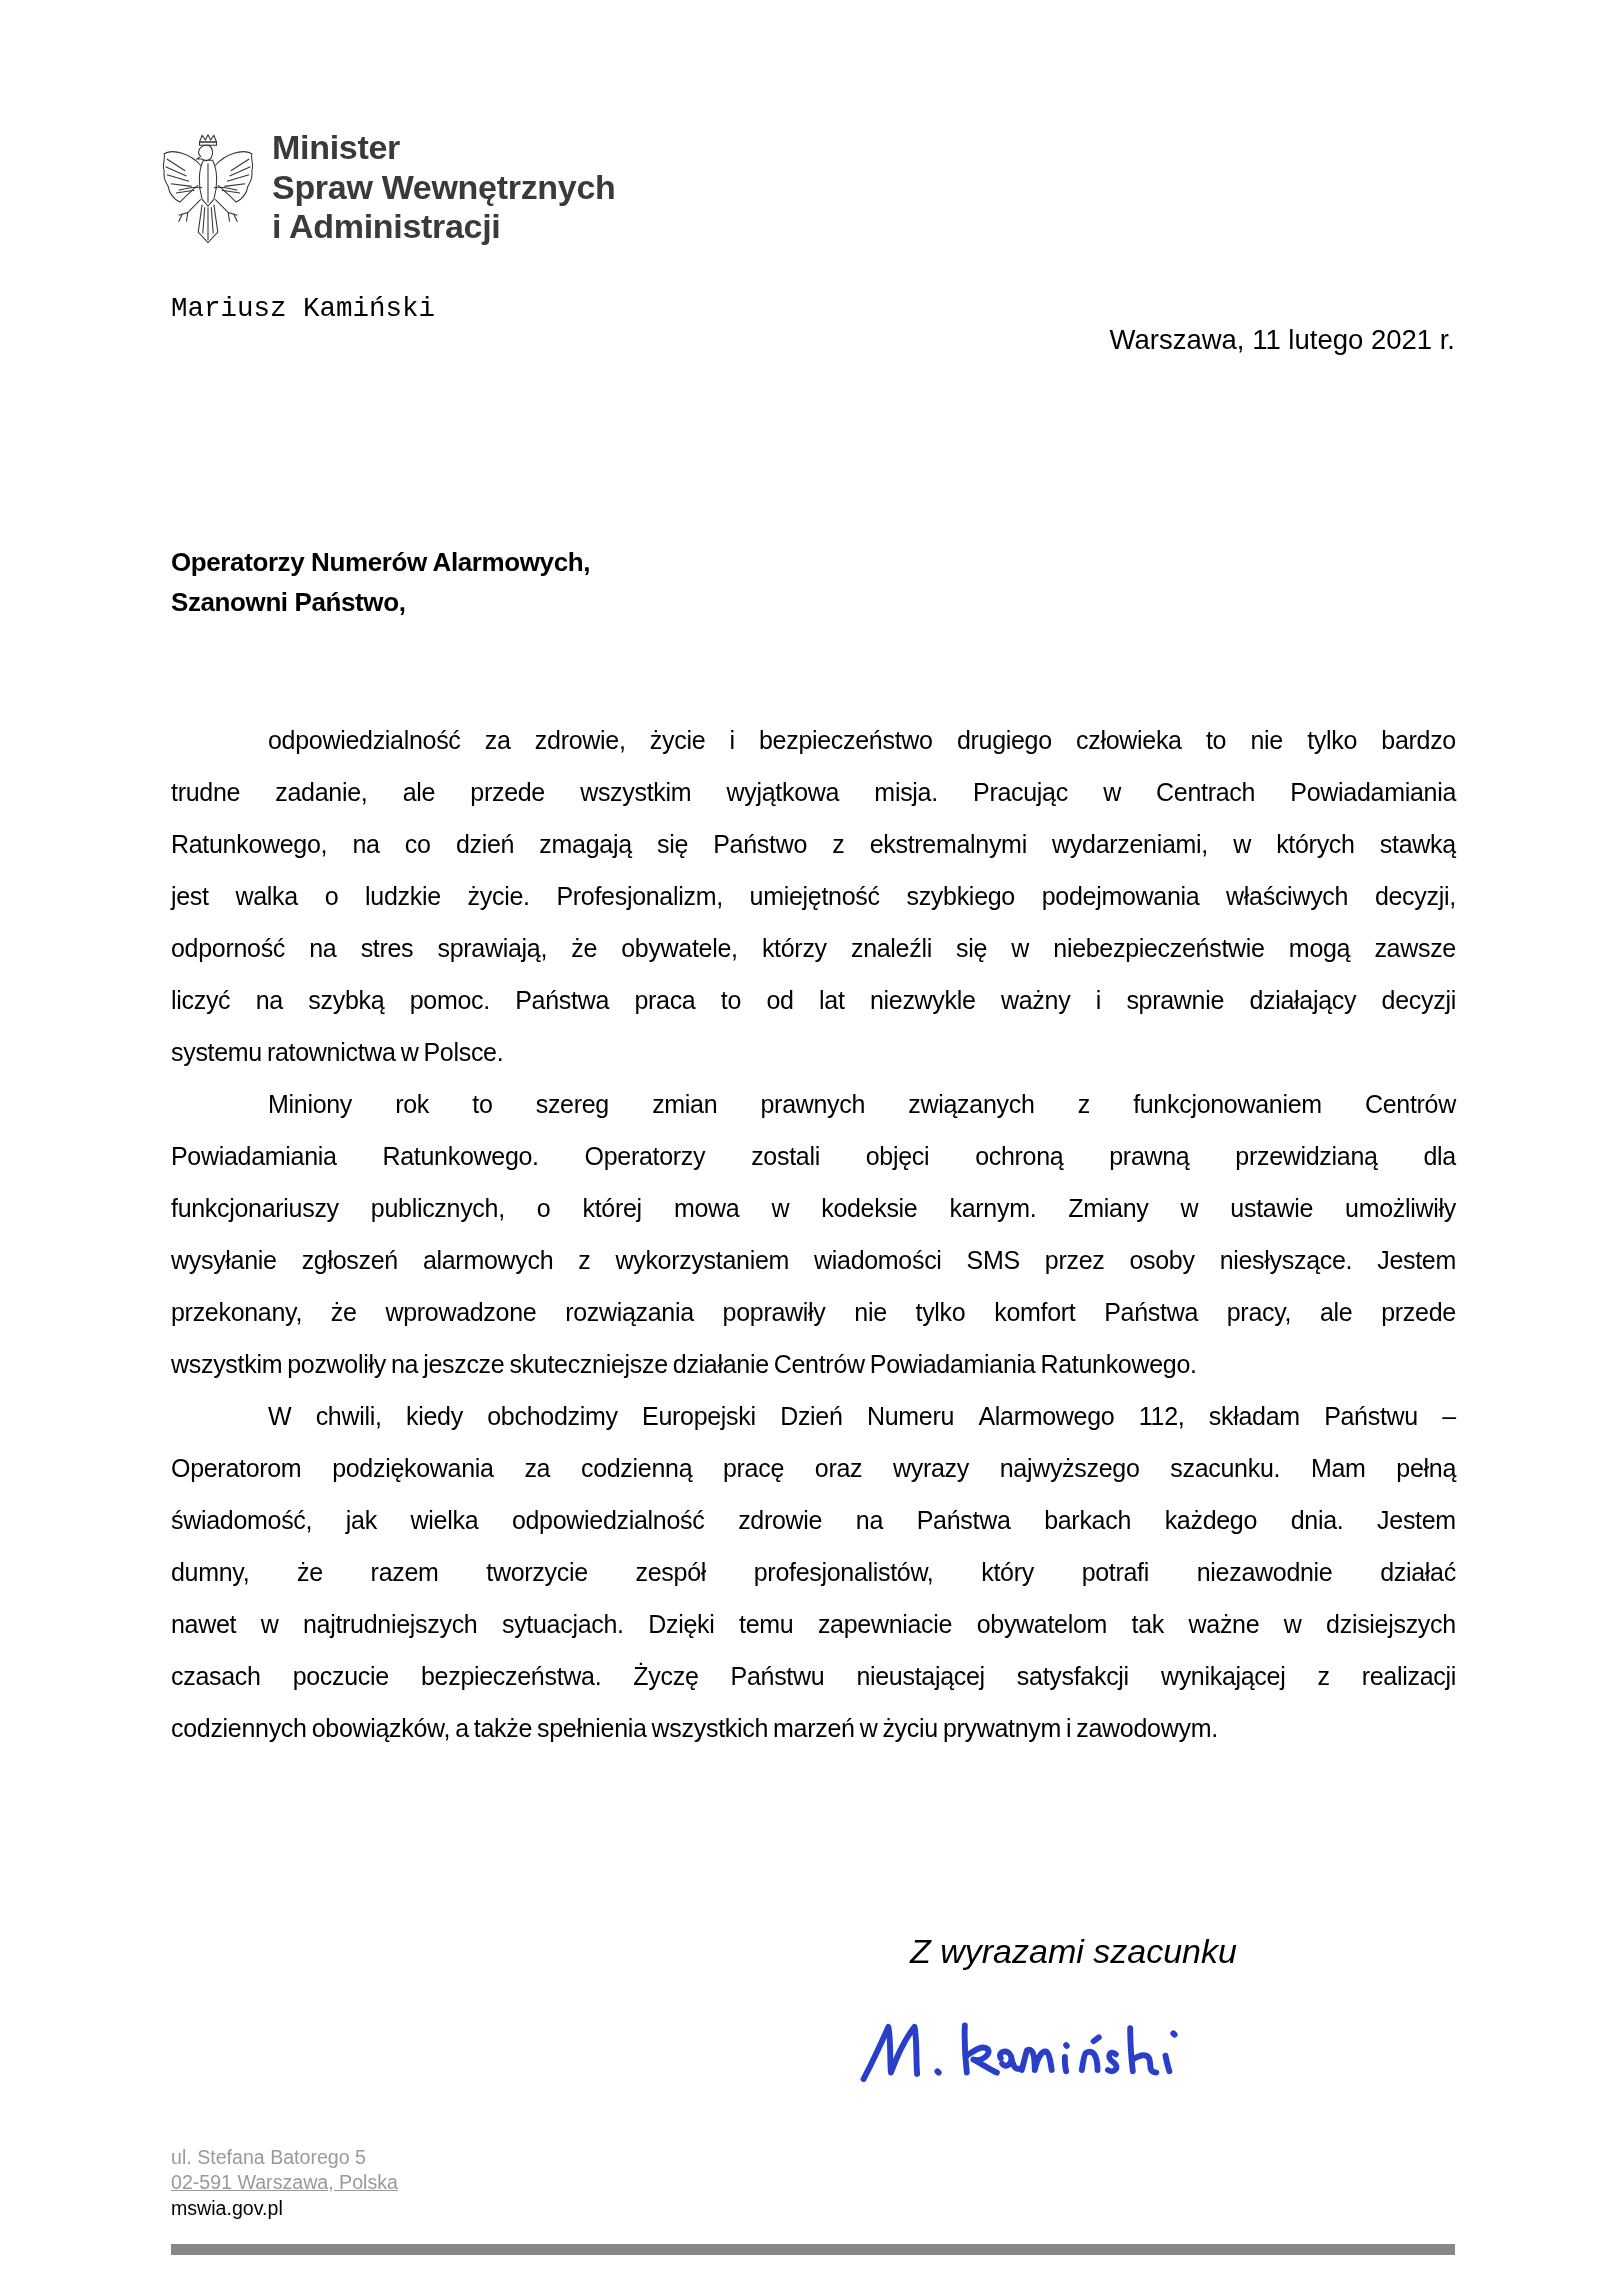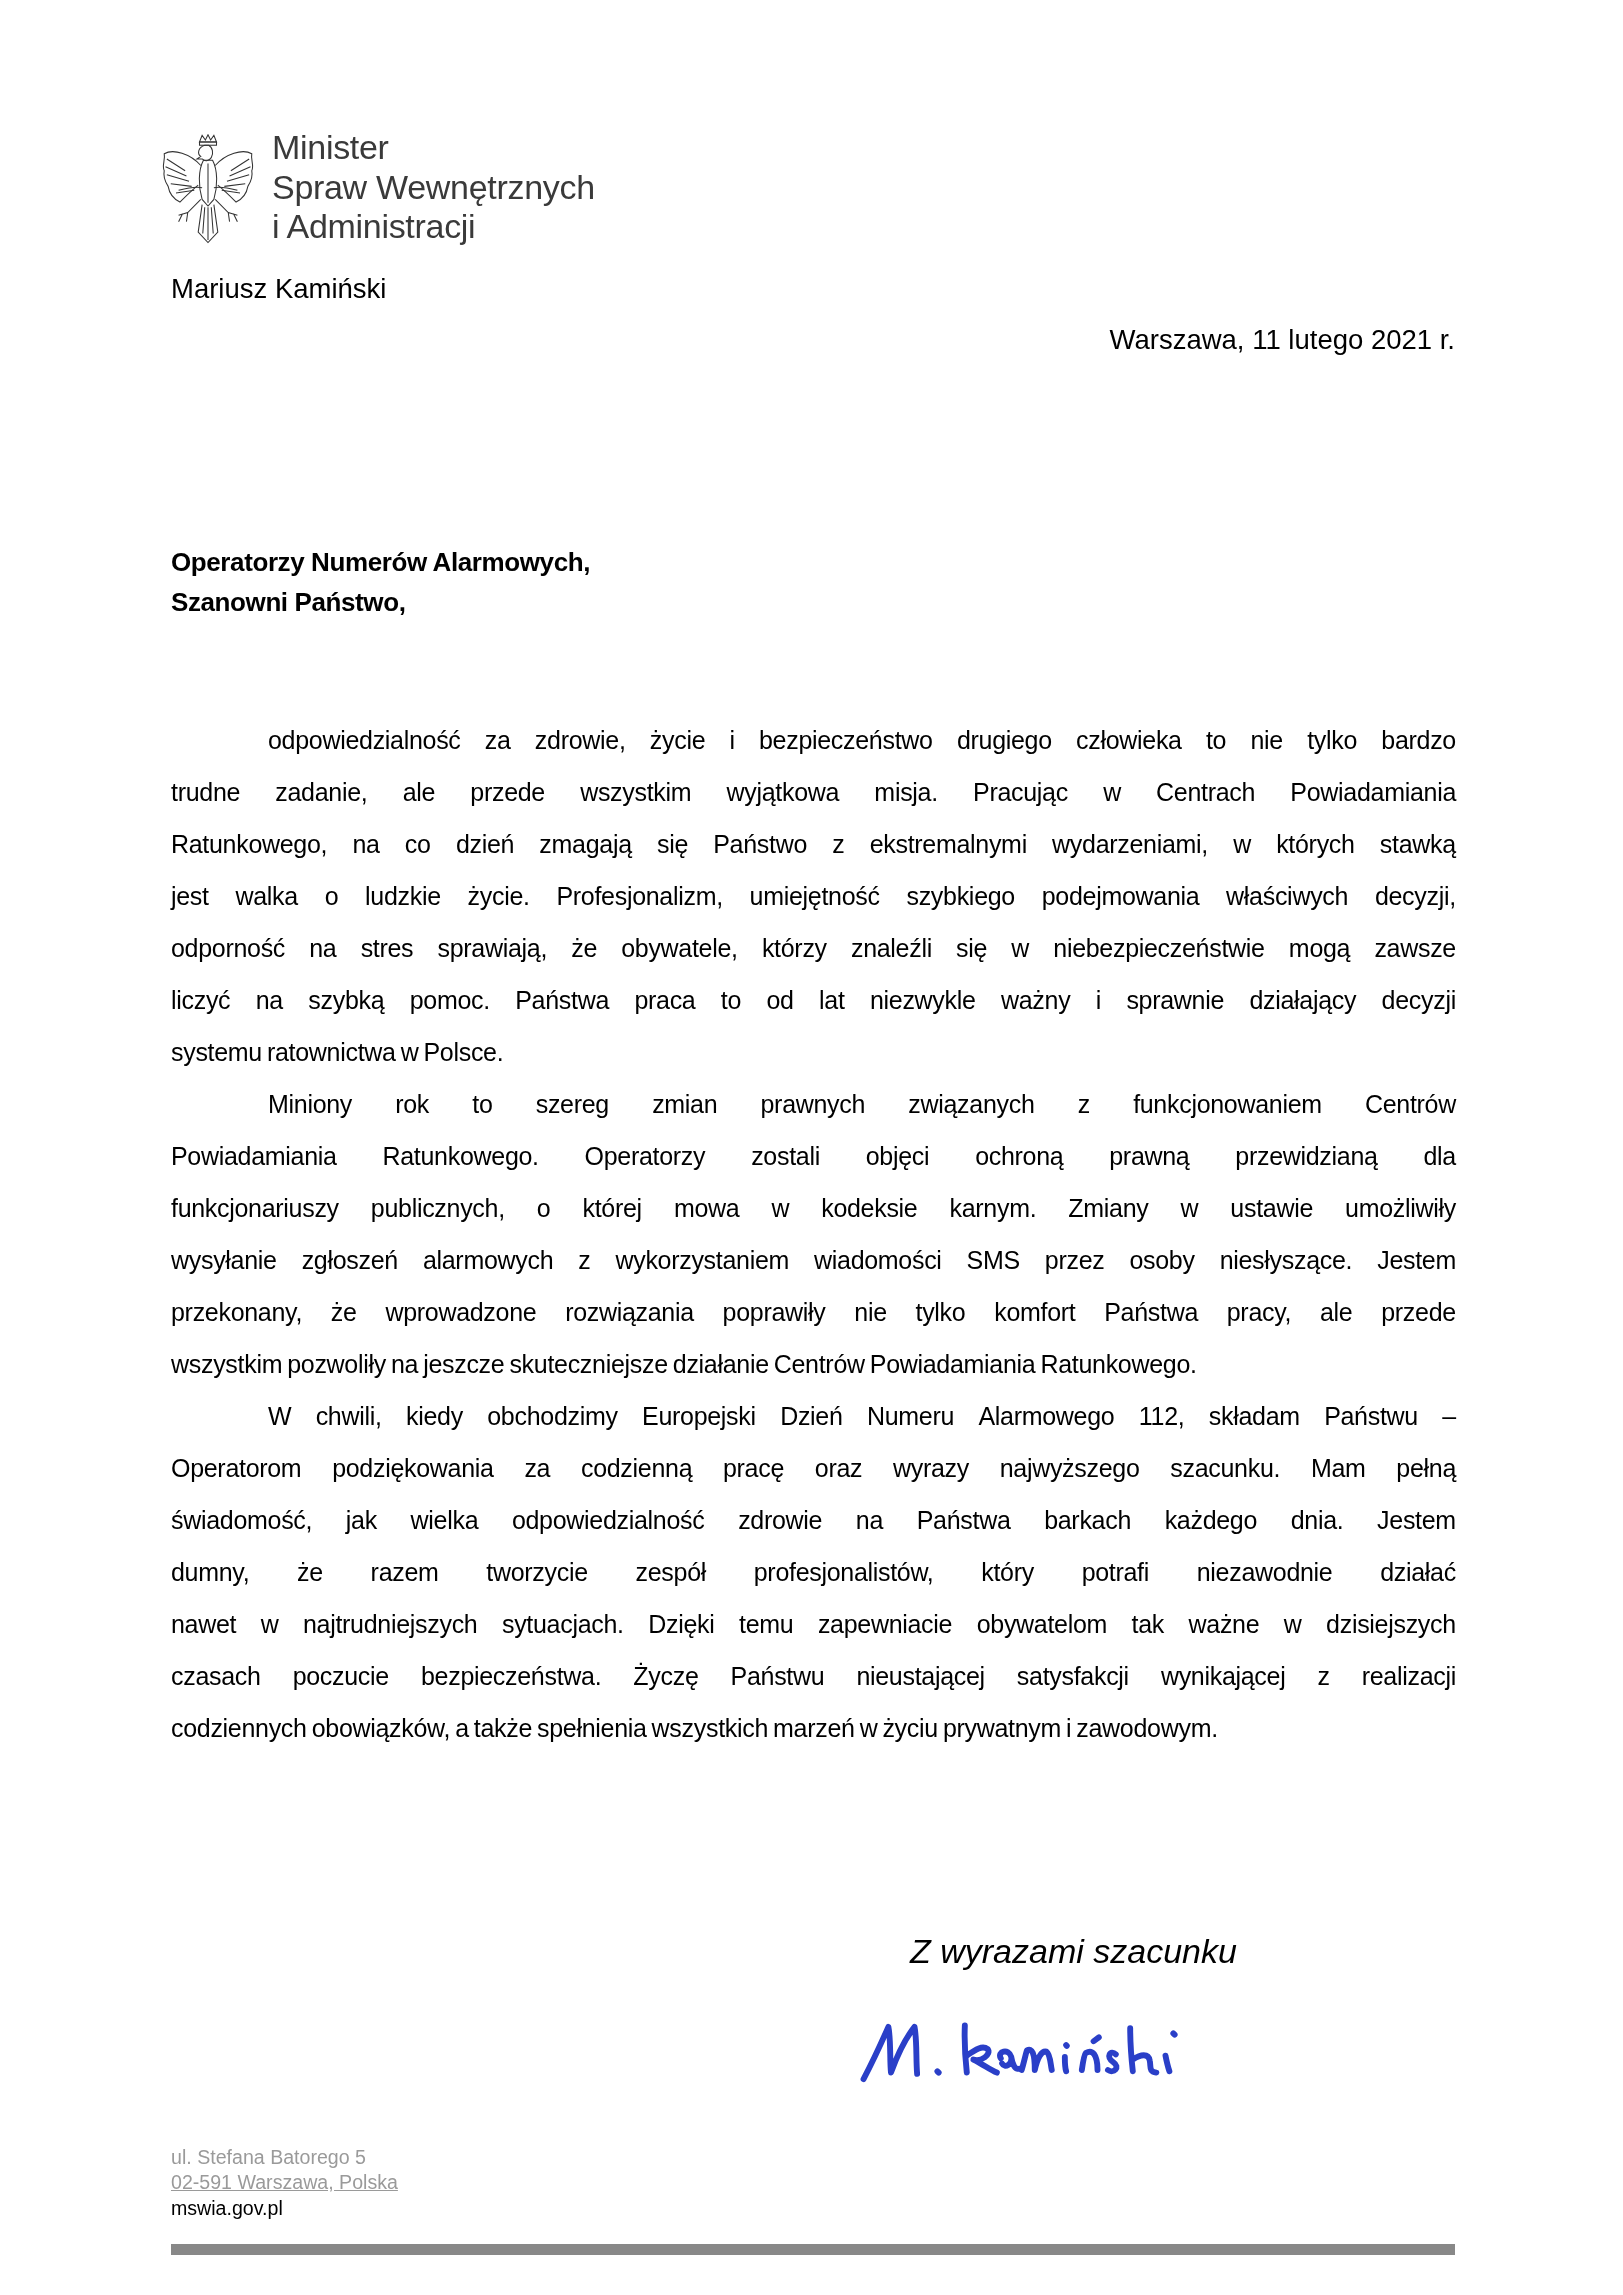--- a/index.html
+++ b/index.html
@@ -3,26 +3,26 @@
 <meta charset="utf-8">
 <style>
   html, body { margin: 0; padding: 0; background: #ffffff; }
   body { width: 1623px; height: 2295px; position: relative; overflow: hidden;
          font-family: "Liberation Sans", "DejaVu Sans", sans-serif; color: #000; }
   .abs { position: absolute; }
 
   
   #eagle { left: 159px; top: 134px; width: 98px; height: 110px; }
   .head-line { position: absolute; left: 272px; font-size: 34px; line-height: 39px; color: #3a3a3a;
-               white-space: nowrap; font-weight: normal; letter-spacing: -0.3px; text-align: right; }
+               white-space: nowrap; font-weight: bold; letter-spacing: -0.3px; text-align: right; }
   #head-1 { top: 128px; }
   #head-2 { top: 168px; }
   #head-3 { top: 207px; }
 
-  #sender { left: 171px; top: 272px; font-size: 27.5px; line-height: 34px; white-space: nowrap; }
+  #sender { left: 171px; top: 292px; font-size: 27.5px; line-height: 34px; white-space: nowrap; font-family: Liberation Mono, monospace; }
   #date { right: 168px; top: 323px; font-size: 27.5px; line-height: 34px; white-space: nowrap; }
 
   .salut { position: absolute; left: 171px; font-size: 26px; line-height: 33px; font-weight: bold;
            white-space: nowrap; letter-spacing: -0.4px; }
   #salut-1 { top: 532px; margin-top: 14px; }
   #salut-2 { top: 586px; }
 
   
   #body-text { position: absolute; left: 171px; top: 713px; width: 1285px; }
   .line { height: 52px; line-height: 33px; font-size: 25px; display: flex; white-space: nowrap;

